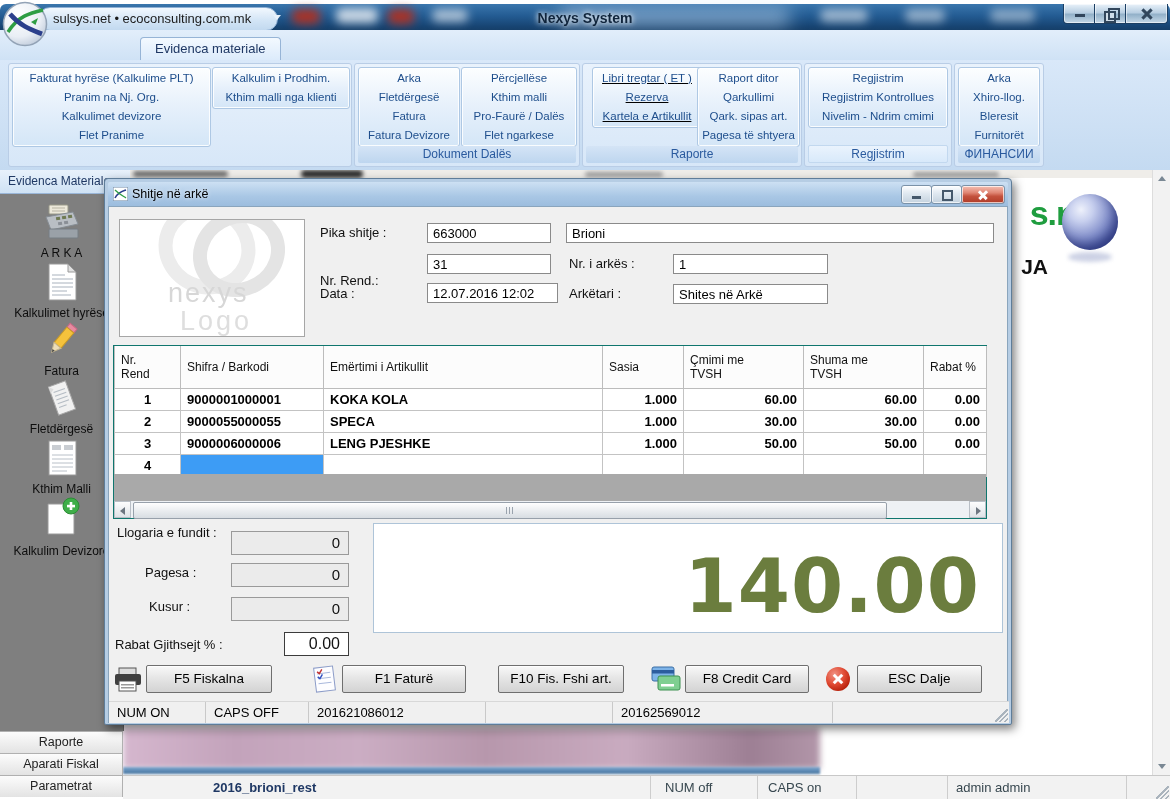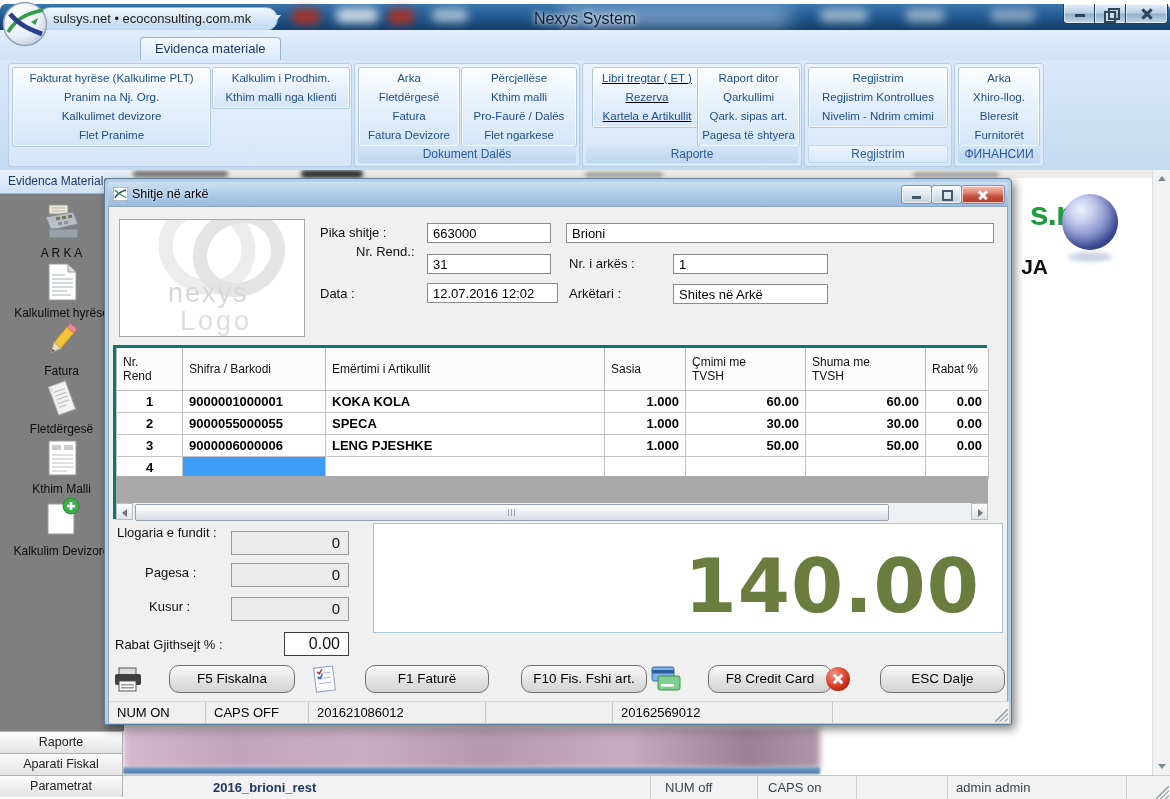--- a/index.html
+++ b/index.html
@@ -10,22 +10,22 @@
   
   #titlebar{left:0;top:4px;width:1170px;height:30px;
     background:linear-gradient(180deg,#3a76ad 0%,#235b92 40%,#174472 75%,#14395f 100%);
     border-radius:6px 6px 0 0;}
   .blob{position:absolute;border-radius:6px;filter:blur(5px);}
   #qa-pill{left:38px;top:3px;height:22px;padding:0 26px 0 14px;border-radius:12px;
     background:linear-gradient(#f2f8fe,#d3e5f6 55%,#c2d9ef);border:1px solid #8fb0d4;
     font-size:13px;line-height:22px;color:#1b1b1b;white-space:nowrap;}
   #qa-chevron{left:273px;top:11px;width:0;height:0;border-left:4px solid transparent;
     border-right:4px solid transparent;border-top:5px solid #e8f1fa;}
-  #main-title{left:0;top:6px;width:1384px;text-align:center;font-size:16px;color:#10253c;
-    text-shadow:0 0 5px rgba(255,255,255,.95),0 0 10px rgba(255,255,255,.7);}
+  #main-title{left:0;top:6px;width:1384px;text-align:center;font-size:14px;color:#10253c;
+    text-shadow:0 0 5px rgba(255,255,255,.95),0 0 10px rgba(255,255,255,.7);font-weight:bold;}
   .winbtn{position:absolute;top:0;height:19px;border:1px solid #1c3f63;border-top:none;
     background:linear-gradient(#e9f2fa,#b9cfe2 45%,#93b1c9 55%,#c4d8e8);
     box-shadow:inset 0 0 0 1px rgba(255,255,255,.55);}
   .winbtn .bar{position:absolute;left:50%;top:10px;width:10px;height:3px;margin-left:-5px;background:#31465c;}
   .winbtn .sq{position:absolute;left:50%;top:4px;width:8px;height:8px;margin-left:-3px;border:2px solid #31465c;background:transparent;}
   .winbtn .sq2{position:absolute;left:50%;top:7px;width:8px;height:8px;margin-left:-7px;border:2px solid #31465c;background:#cfdde9;}
   .xbar{position:absolute;left:50%;top:50%;width:13px;height:3px;background:#31465c;}
   .xbar.a{transform:translate(-50%,-50%) rotate(45deg);}
   .xbar.b{transform:translate(-50%,-50%) rotate(-45deg);}
 
@@ -108,21 +108,21 @@
   #logo-box{left:10px;top:12px;width:184px;height:116px;background:#fff;border:1px solid #a6a6a6;overflow:hidden;}
   .nexys-ribbon{position:absolute;border:14px solid #ececec;border-radius:50%;}
   #logo-text1{left:48px;top:58px;font-size:27px;color:#d7d7d7;letter-spacing:2px;}
   #logo-text2{left:60px;top:86px;font-size:27px;color:#dedede;letter-spacing:3px;}
 
   .flabel{font-size:13px;color:#111;}
   .finput{background:#fff;border:1px solid #8a8a8a;font-size:13px;line-height:20px;
     padding:0 5px;white-space:nowrap;overflow:hidden;height:20px;box-sizing:border-box;}
 
   
-  #grid{left:4px;top:138px;width:874px;height:174px;border:3px solid #0f766e;background:#fff;box-sizing:border-box;}
+  #grid{left:4px;top:138px;width:874px;height:174px;border:1px solid #0f766e;background:#fff;box-sizing:border-box;}
   #grid table{border-collapse:collapse;table-layout:fixed;width:872px;}
   #grid th{height:40px;border:1px solid #bcbcbc;border-top:none;background:#fcfcfc;font-weight:normal;
     font-size:12px;color:#111;text-align:left;padding:1px 6px;white-space:pre-line;vertical-align:middle;}
   #grid td{height:21px;border:1px solid #c3c3c3;background:#fff;font-weight:bold;font-size:13px;
     color:#000;padding:0 6px;white-space:nowrap;overflow:hidden;}
   #grid td.num{text-align:right;}
   #grid td.ctr{text-align:center;}
   #grid td.sel{background:#3d9cf5;}
   #grid-filler{left:0px;top:169px;width:872px;height:28px;background:#a9a9a9;}
   #hscroll{left:0px;top:155px;width:872px;height:17px;background:#eef1f4;}
@@ -136,23 +136,23 @@
 
   
   .tot-input{position:absolute;background:#ebebeb;border:1px solid #9a9a9a;font-size:15px;
     text-align:right;padding:0 8px;line-height:22px;height:24px;box-sizing:border-box;color:#111;}
   #rabat-input{background:#fff;border:1px solid #3c3c3c;font-size:16px;}
   #grand-box{left:264px;top:316px;width:630px;height:110px;background:#fff;border:1px solid #aec4d8;
     box-sizing:border-box;display:flex;align-items:flex-end;justify-content:flex-end;padding:0 22px 10px 0;}
   #grand-total{font-family:"DejaVu Sans",sans-serif;font-weight:bold;font-size:75px;line-height:72px;color:#6b7d3e;letter-spacing:1px;}
 
   
-  .act-btn{position:absolute;top:458px;height:28px;border:1px solid #6f6f6f;border-radius:10px;
+  .act-btn{position:absolute;top:458px;height:28px;border:1px solid #6f6f6f;border-radius:2px;
     background:linear-gradient(#f9f9f9,#e6e6e6 45%,#d3d3d3);box-shadow:inset 0 1px 0 rgba(255,255,255,.8);
-    font-size:13.5px;color:#000;text-align:center;line-height:26px;cursor:default;box-sizing:border-box;margin-left:23px;}
+    font-size:13.5px;color:#000;text-align:center;line-height:26px;cursor:default;box-sizing:border-box;}
   #cancel-icon{left:717px;top:460px;width:24px;height:24px;border-radius:50%;
     background:radial-gradient(circle at 35% 30%,#f09182,#e04a33 45%,#b31d08 80%,#7d1000);}
   #cancel-icon .xbar{background:#fff;width:12px;height:3px;}
 
   
   #dlg-statusbar{left:0;top:494px;width:900px;height:21px;background:#f0f0f0;border-top:1px solid #d8d8d8;display:flex;}
   .dseg{border-right:1px solid #c9c9c9;height:21px;line-height:21px;font-size:13px;color:#000;
     padding-left:8px;white-space:nowrap;overflow:hidden;box-sizing:border-box;}
   .grip{position:absolute;right:1px;bottom:1px;width:13px;height:13px;
     background:linear-gradient(135deg,transparent 0 46%,#aab4bd 46% 54%,transparent 54% 64%,#aab4bd 64% 72%,transparent 72% 82%,#aab4bd 82% 90%,transparent 90%);}
@@ -437,21 +437,21 @@
       <span class="nexys-ribbon" style="left:38px;top:-18px;width:70px;height:64px;transform:rotate(25deg);"></span>
       <span class="nexys-ribbon" style="left:72px;top:-10px;width:66px;height:58px;transform:rotate(-30deg);border-color:#e4e4e4;"></span>
       <span class="abs" id="logo-text1">nexys</span>
       <span class="abs" id="logo-text2">Logo</span>
     </div>
 
     <span class="abs flabel" style="left:211px;top:18px;">Pika shitje :</span>
     <span class="abs finput" style="left:318px;top:16px;width:124px;">663000</span>
     <span class="abs finput" style="left:457px;top:16px;width:428px;">Brioni</span>
 
-    <span class="abs flabel" style="left:211px;top:37px;margin-left:36px;">Nr. Rend.:</span>
+    <span class="abs flabel" style="left:211px;top:66px;">Nr. Rend.:</span>
     <span class="abs finput" style="left:318px;top:47px;width:124px;">31</span>
     <span class="abs flabel" style="left:460px;top:49px;">Nr. i arkës :</span>
     <span class="abs finput" style="left:564px;top:47px;width:155px;">1</span>
 
     <span class="abs flabel" style="left:211px;top:79px;">Data :</span>
     <span class="abs finput" style="left:318px;top:76px;width:131px;">12.07.2016 12:02</span>
     <span class="abs flabel" style="left:460px;top:79px;">Arkëtari :</span>
     <span class="abs finput" style="left:564px;top:77px;width:155px;">Shites në Arkë</span>
 
     <div id="grid" class="abs">

